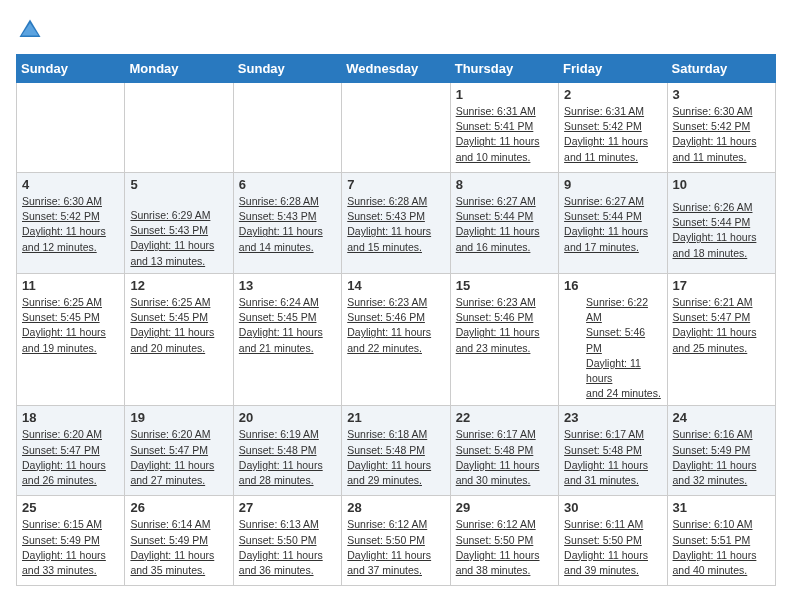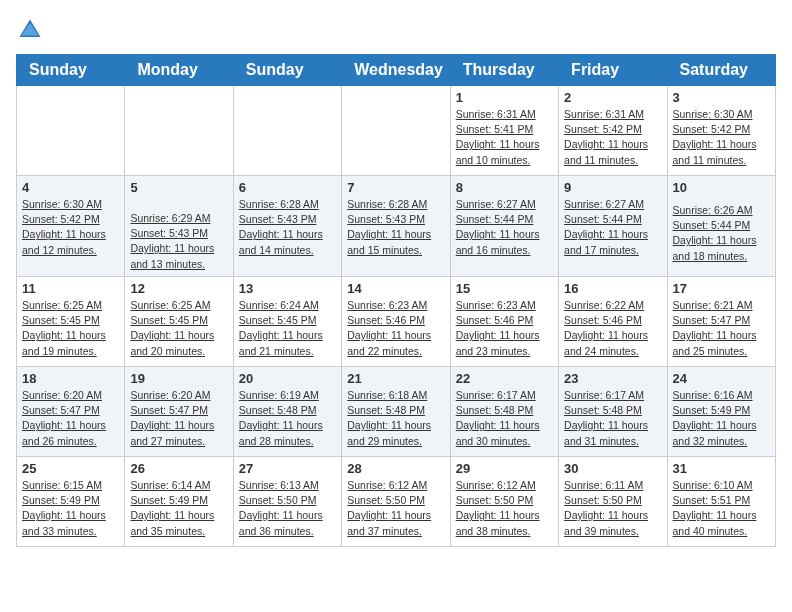--- a/index.html
+++ b/index.html
@@ -45,23 +45,23 @@
       color: #444;
     }
     table {
       width: 100%;
       border-collapse: collapse;
       table-layout: fixed;
     }
     thead tr th {
       background: #2979bf;
       color: #fff;
-      font-size: 16px;
+      font-size: 13px;
       font-weight: bold;
-      padding: 6px 12px;
+      padding: 6px 4px;
       text-align: left;
       border: 1px solid #2979bf;
     }
     tbody tr td {
       border: 1px solid #ccc;
       vertical-align: top;
       padding: 4px 5px;
       height: 90px;
       background: #fff;
       font-size: 11px;
@@ -226,21 +226,21 @@
         </td>
         <td>
           <span class="day-num">15</span>
           <div class="day-info" style="white-space: pre-line;">Sunrise: 6:23 AM
 Sunset: 5:46 PM
 Daylight: 11 hours
 and 23 minutes.</div>
         </td>
         <td>
           <span class="day-num">16</span>
-          <div class="day-info" style="white-space: pre-line;">Sunrise: 6:22 AM
+          <div class="day-info" style="white-space: pre-line; margin-left: 22px;">Sunrise: 6:22 AM
 Sunset: 5:46 PM
 Daylight: 11 hours
 and 24 minutes.</div>
         </td>
         <td>
           <span class="day-num">17</span>
           <div class="day-info" style="white-space: pre-line;">Sunrise: 6:21 AM
 Sunset: 5:47 PM
 Daylight: 11 hours
 and 25 minutes.</div>

